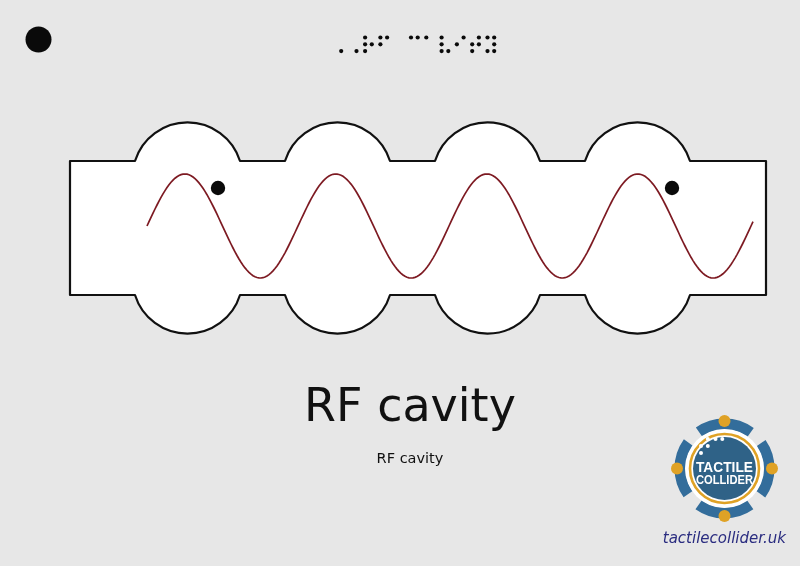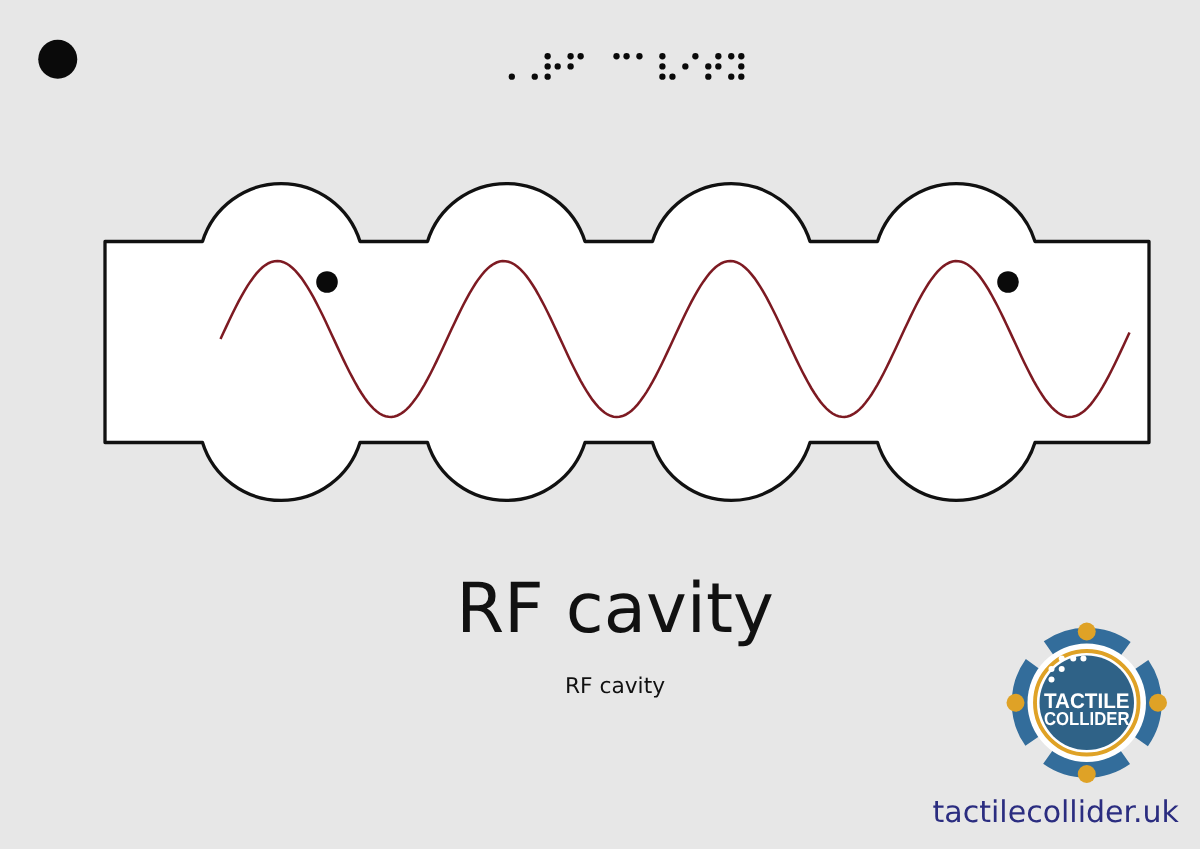--- a/index.html
+++ b/index.html
@@ -8,21 +8,21 @@
   }
   html,body{margin:0;padding:0;}
   body{width:800px;height:566px;background:var(--bg);position:relative;overflow:hidden;
        font-family:"DejaVu Sans", sans-serif;}
   .layer{position:absolute;left:0;top:0;}
   .title{position:absolute;left:20px;top:378px;width:780px;text-align:center;
          font-size:46px;color:var(--ink);letter-spacing:0px;}
   .subtitle{position:absolute;left:20px;top:450px;width:780px;text-align:center;
             font-size:14.5px;color:var(--ink);}
   .site-link{position:absolute;right:14px;top:529px;width:300px;text-align:right;
-             font-size:20px;color:var(--link);}
+             font-size:15px;color:var(--link);font-style:italic;}
   .logo-text{font-family:"Liberation Sans", sans-serif;font-weight:bold;fill:#ffffff;}
 </style>
 </head>
 <body>
 
 <div>
 
   <svg class="layer" width="800" height="566" viewBox="0 0 800 566">
     <circle id="slide-marker" cx="38.5" cy="39.5" r="13" fill="#0a0a0a"></circle>
     <g id="braille-title">

